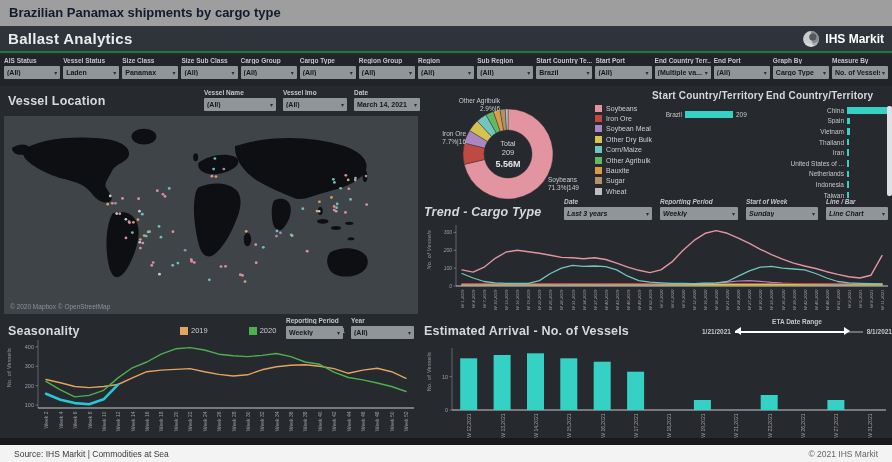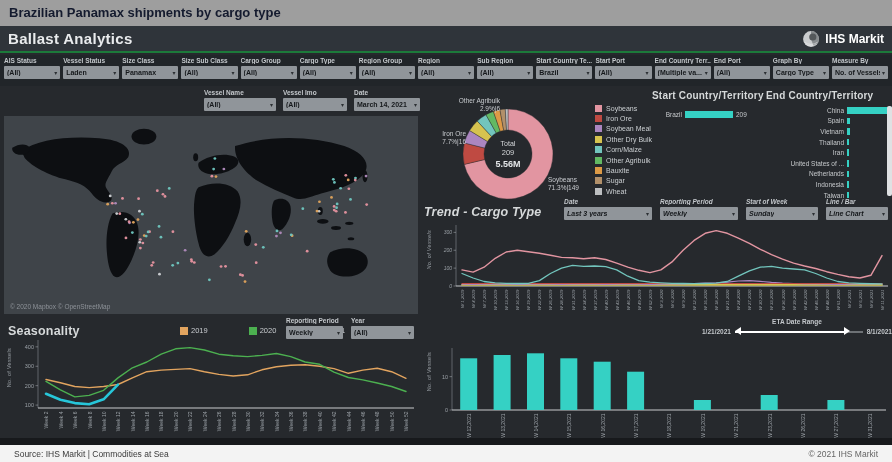--- a/index.html
+++ b/index.html
@@ -221,20 +221,21 @@
       <div class="filter">
         <div class="flabel">Measure By</div>
         <div class="fbox">
           <span class="fval">No. of Vessels</span>
           <span class="fcaret">▾</span>
         </div>
       </div>
     </div>
 
   <div class="panel" id="vessel-header">
+    <div class="ptitle">Vessel Location</div>
     <div class="vfilters" id="vessel-filters">
         <div class="filter" style="width: 72px;">
           <div class="flabel">Vessel Name</div>
           <div class="fbox">
             <span class="fval">(All)</span>
             <span class="fcaret">▾</span>
           </div>
         </div>
         <div class="filter" style="width: 64px;">
           <div class="flabel">Vessel Imo</div>
@@ -646,20 +647,21 @@
         <text transform="translate(375.4,73.5) rotate(-90)" text-anchor="end" font-size="5" fill="#9aa0a6">Week 48</text>
         <text transform="translate(389.9,73.5) rotate(-90)" text-anchor="end" font-size="5" fill="#9aa0a6">Week 50</text>
         <text transform="translate(404.3,73.5) rotate(-90)" text-anchor="end" font-size="5" fill="#9aa0a6">Week 52</text>
         <polyline points="42.0,41.5 56.4,44.8 70.8,48.5 85.2,49.6 99.6,48.5 114.0,46.5 128.4,39.9 142.8,33.7 157.2,32.1 171.6,31.4 186.0,30.6 200.4,33.7 214.8,36.4 229.2,38.0 243.6,36.8 258.0,31.8 272.4,28.7 286.8,27.3 301.2,26.7 315.6,28.3 330.0,30.6 344.4,35.3 358.8,32.1 373.2,30.2 387.6,33.7 402.0,40.3" fill="none" stroke="#e2a45f" stroke-width="1.4" stroke-linejoin="round" stroke-linecap="round"></polyline>
         <polyline points="42.0,43.4 56.4,51.9 70.8,58.9 85.2,57.4 99.6,52.3 114.0,39.9 128.4,29.8 142.8,24.0 157.2,16.2 171.6,10.8 186.0,9.6 200.4,12.0 214.8,16.2 229.2,17.8 243.6,18.6 258.0,17.4 272.4,15.5 286.8,18.6 301.2,24.0 315.6,26.3 330.0,34.1 344.4,39.5 358.8,41.9 373.2,45.0 387.6,48.5 402.0,53.5" fill="none" stroke="#4cb050" stroke-width="1.4" stroke-linejoin="round" stroke-linecap="round"></polyline>
         <polyline points="42.0,55.8 56.4,61.7 70.8,65.1 85.2,66.3 99.6,61.3 114.0,46.7" fill="none" stroke="#27c6d9" stroke-width="2.6" stroke-linejoin="round" stroke-linecap="round"></polyline>
       </svg>
   </div>
 
   <div class="panel" id="eta">
+    <div class="ptitle">Estimated Arrival - No. of Vessels</div>
     <div class="eta-control">
       <div class="eta-label">ETA Date Range</div>
       <div class="eta-row">
         <span class="eta-date">1/21/2021</span>
         <div class="eta-track">
           <div class="eta-fill"></div>
           <div class="eta-handle left"></div>
           <div class="eta-handle right"></div>
         </div>
         <span class="eta-date">8/1/2021</span>

